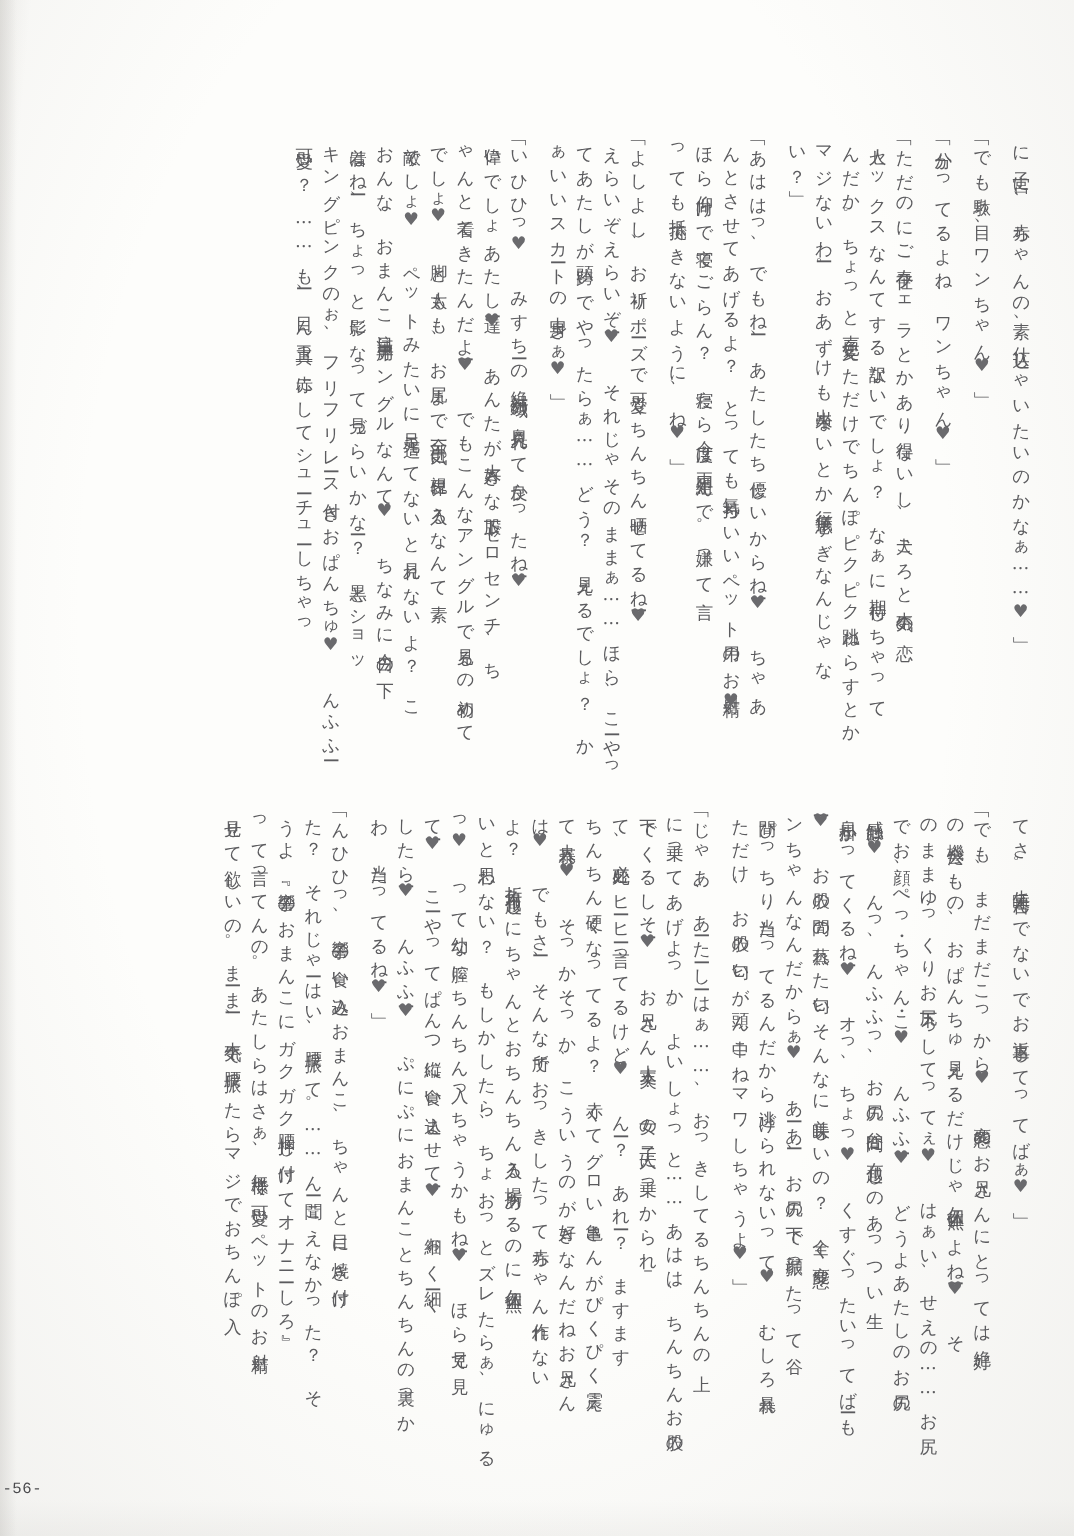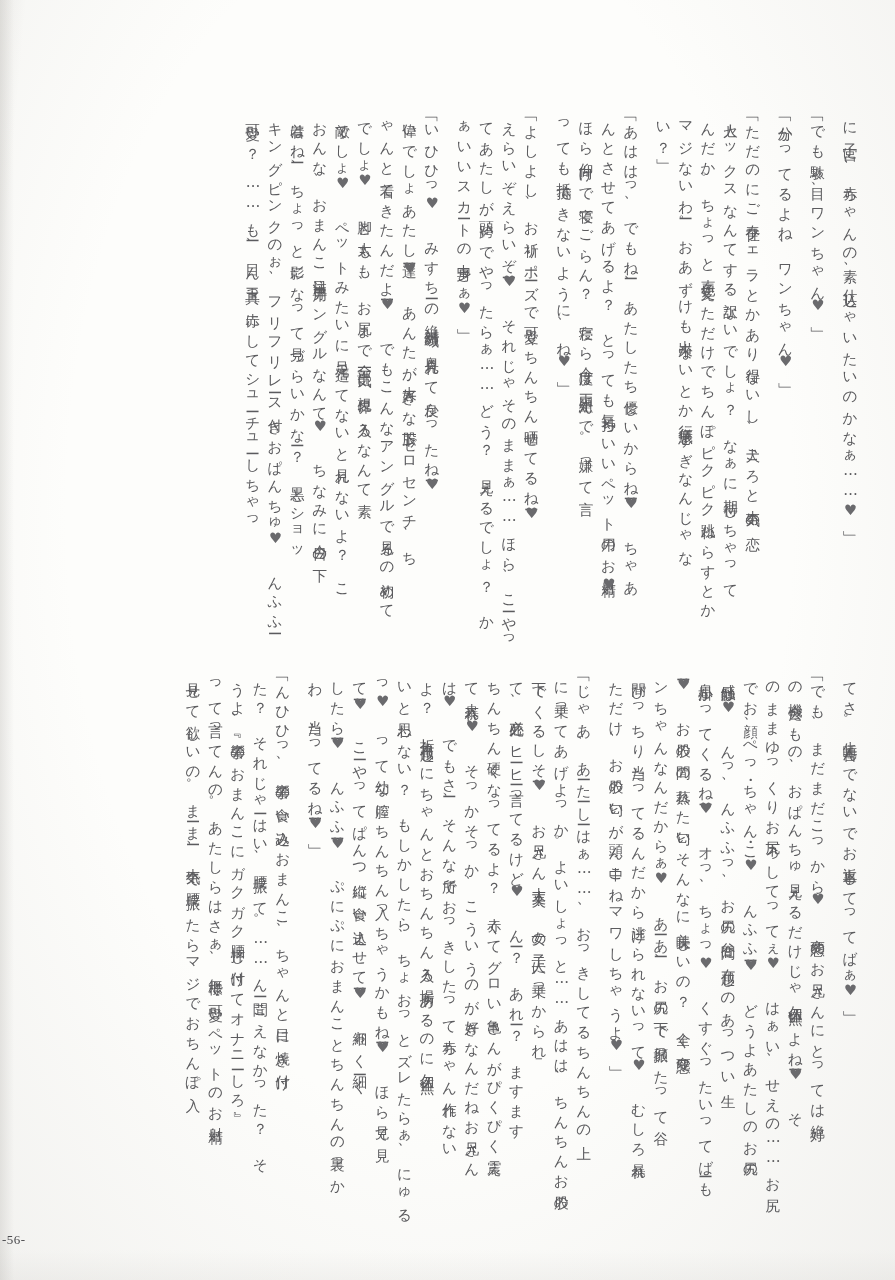--- a/index.html
+++ b/index.html
@@ -83,21 +83,21 @@
     color: #6a6a6d;
   }
 
   #page-number {
     position: absolute;
     left: 2px;
     bottom: 32px;
     font-size: 13px;
     letter-spacing: 0.5px;
     color: #4a4a4d;
-    font-family: Liberation Serif, serif;
+    font-family: Liberation Mono, monospace;
   }
 </style>
 </head>
 <body>
 
 <div id="paper-grain"></div>
 <div id="paper-edge-left"></div>
 
 <div class="text-block" id="upper-block">
     <div class="para">

